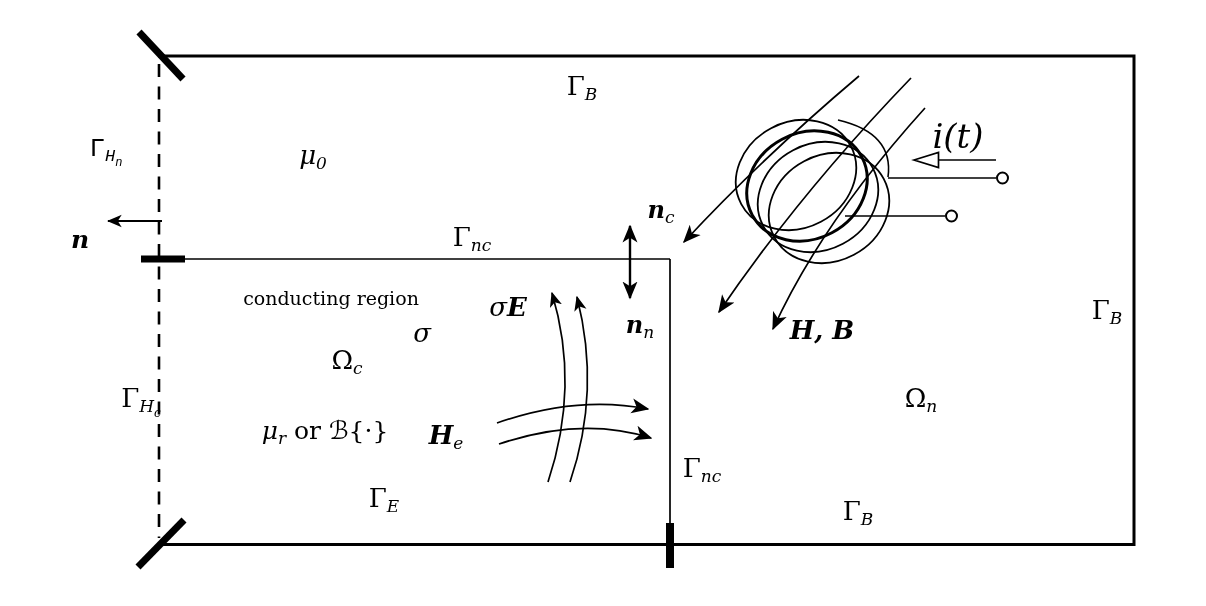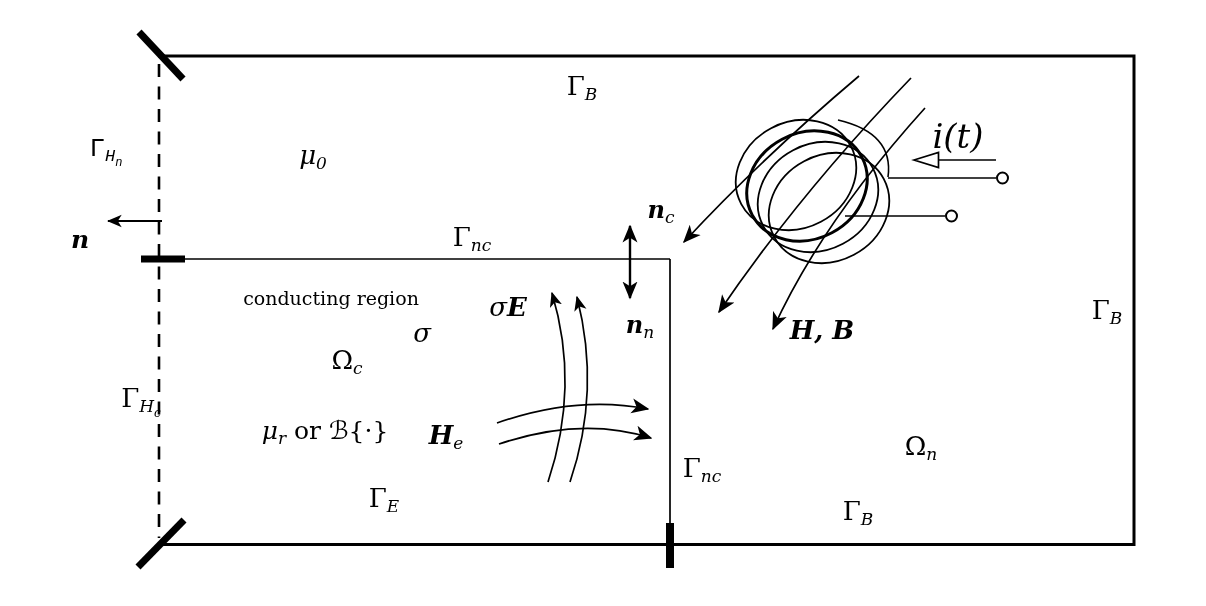--- a/index.html
+++ b/index.html
@@ -138,19 +138,19 @@
   <div class="lbl" style="left:325px;top:432px;font-size:25px;"><span class="it">μ</span><span class="s1">r</span><span class="pre"> or </span><span>ℬ</span><span>{·}</span></div>
 
   <div class="lbl" style="left:446px;top:437px;"><span class="bd">H</span><span class="s1">e</span></div>
 
   <div class="lbl" style="left:384px;top:500px;"><span>Γ</span><span class="s1">E</span></div>
 
   <div class="lbl" style="left:702px;top:470px;"><span>Γ</span><span class="s1">nc</span></div>
 
   <div class="lbl bd" style="left:822px;top:330px;"><span>H, B</span></div>
 
-  <div class="lbl" style="left:921px;top:400px;margin-top:48px;"><span>Ω</span><span class="s1">n</span></div>
+  <div class="lbl" style="left:921px;top:400px;"><span>Ω</span><span class="s1">n</span></div>
 
   <div class="lbl" style="left:858px;top:513px;"><span>Γ</span><span class="s1">B</span></div>
 
   <div class="lbl" style="left:1107px;top:312px;"><span>Γ</span><span class="s1">B</span></div>
 
 </div>
 
 </body></html>

